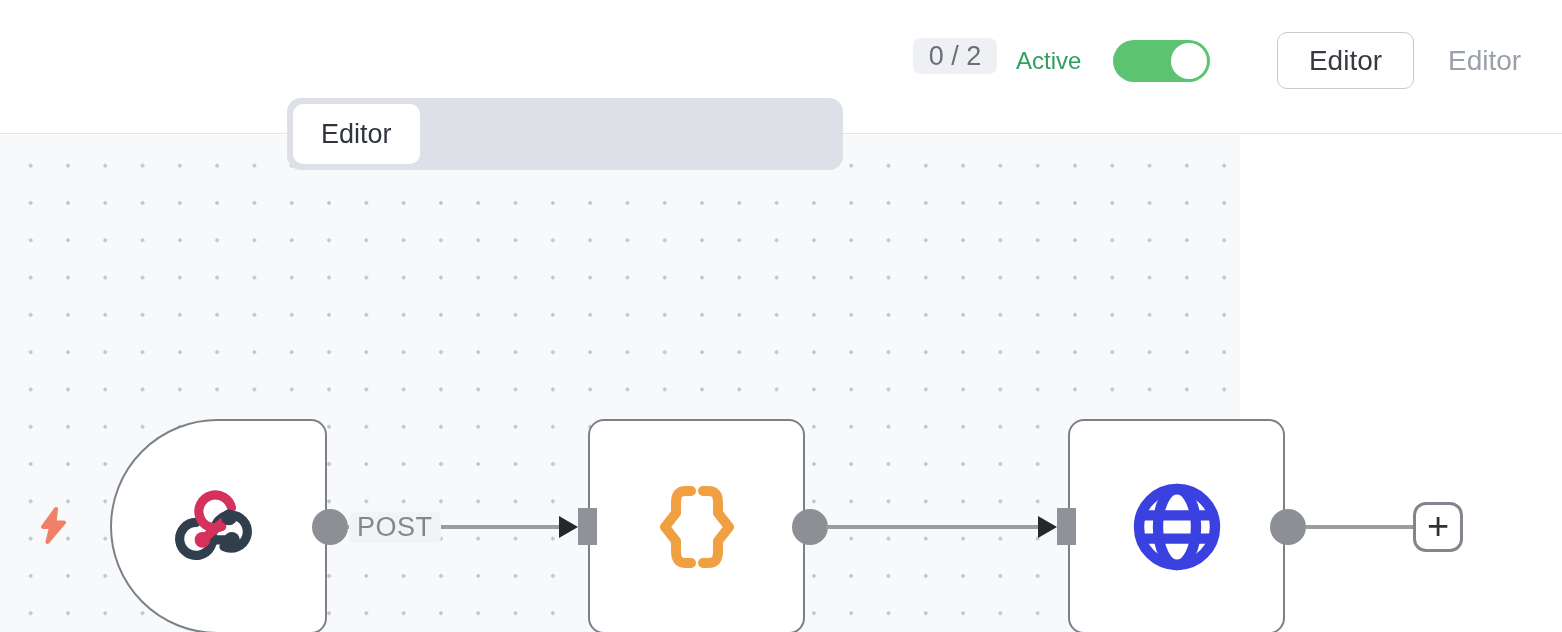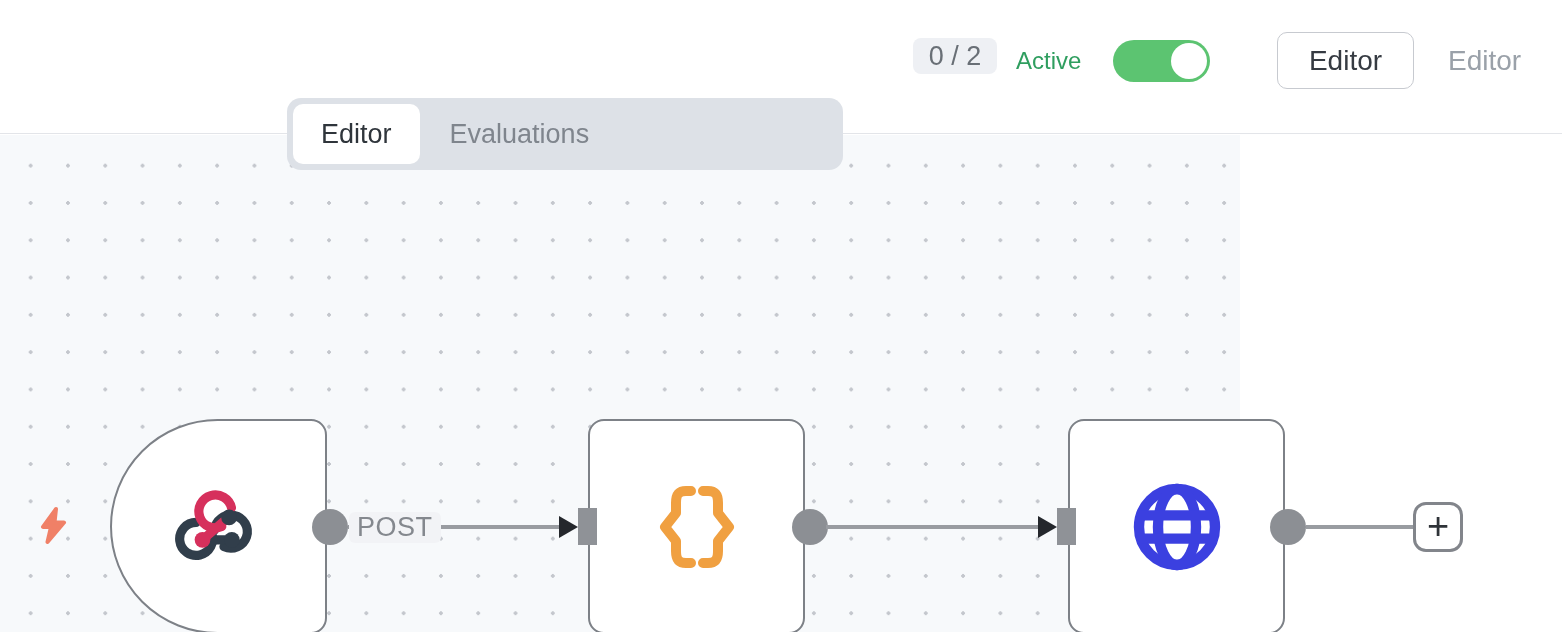--- a/index.html
+++ b/index.html
@@ -164,14 +164,13 @@
   <div class="in-rect" style="left:1057px"></div>
 
   <div class="out-dot" style="left:1270px"></div>
   <div class="conn-line" style="left:1306px; width:109px"></div>
   <div class="plus-btn">+</div>
 
 </div>
 
 <div class="tabbar">
   <div class="tab active">Editor</div>
-  <div class="tab">Evaluations</div>
 </div>
 
 </body></html>

